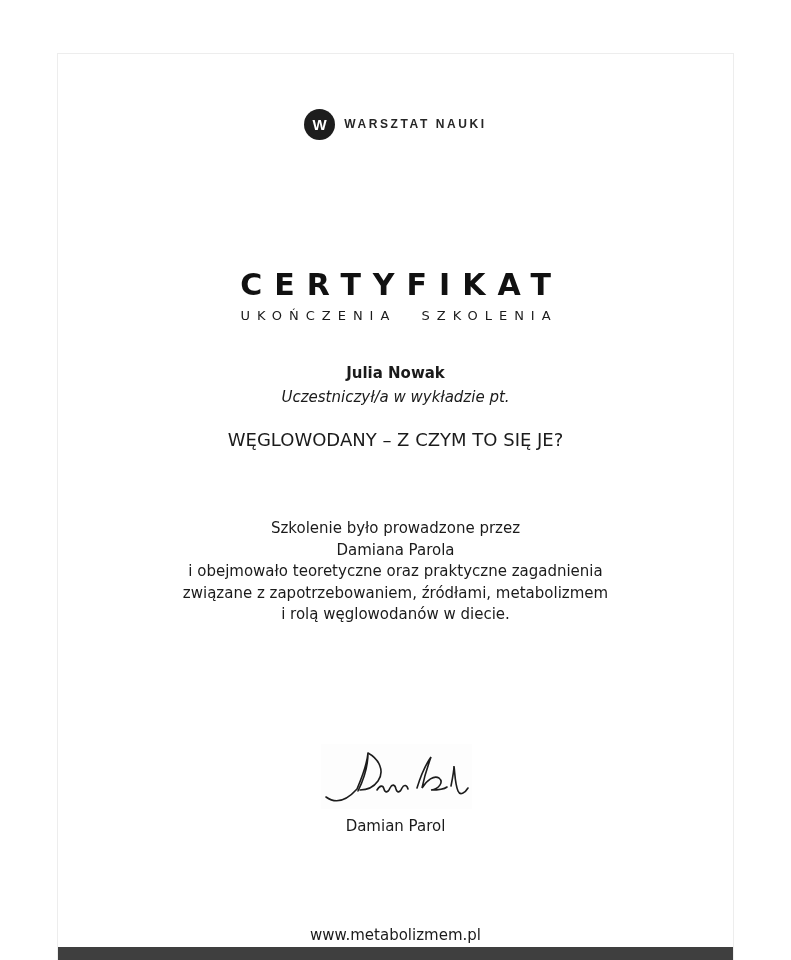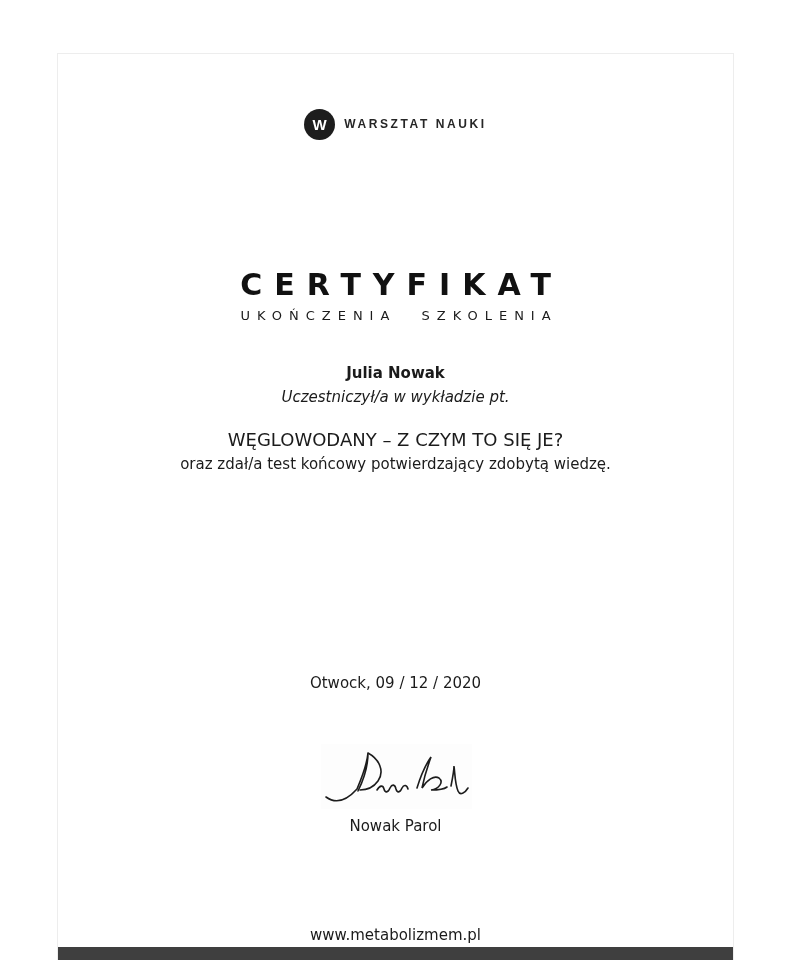--- a/index.html
+++ b/index.html
@@ -91,33 +91,38 @@
     <div class="logo-text">WARSZTAT NAUKI</div>
   </div>
 
   <div class="abs cert-title">CERTYFIKAT</div>
   <div class="abs cert-subtitle">UKOŃCZENIA SZKOLENIA</div>
 
   <div class="abs recipient">Julia Nowak</div>
   <div class="abs partic-line">Uczestniczył/a w wykładzie pt.</div>
 
   <div class="abs course-title">WĘGLOWODANY – Z CZYM TO SIĘ JE?</div>
-  <div class="abs exam-line">oraz zdał/a test końcowy potwierdzający zdobytą wiedzę.</div>
 
+  <div class="abs description">
+    <div>Szkolenie było prowadzone przez</div>
+    <div>Damiana Parola</div>
+    <div>i obejmowało teoretyczne oraz praktyczne zagadnienia</div>
+    <div>związane z zapotrzebowaniem, źródłami, metabolizmem</div>
+    <div>i rolą węglowodanów w diecie.</div>
+  </div>
 
-  <div class="abs place-date">Otwock, 09 / 12 / 2020</div>
 
   <div class="signature-box">
     <svg viewBox="0 0 151 65" fill="none" stroke="#1c1c1c" stroke-width="1.6" stroke-linecap="round">
       <path d="M5,53 C16,61 27,55 36,45 C42,31 46,19 47,9 C47,20 43,35 37,47"></path>
       <path d="M47,9 C58,15 64,27 57,37 C52,44 44,46 39,46"></path>
       <path d="M56,46 C59,41 62,41 63,45 C64,49 67,49 69,44 C71,40 74,40 75,45 C76,49 79,49 81,44 C83,40 86,41 87,45"></path>
       <path d="M96,44 C100,31 105,20 110,13 C106,24 103,34 101,44 C106,36 113,31 118,34 C123,38 118,45 110,46 C116,46 122,46 126,43"></path>
       <path d="M130,42 C132,32 133,26 133,22 C134,30 134,40 137,47 C139,52 144,49 147,44"></path>
     </svg>
   </div>
 
-  <div class="abs signer-name">Nowak Parol</div>
+  <div class="abs signer-name">Damian Parol</div>
 
   <div class="abs website">www.metabolizmem.pl</div>
 
   <div class="bottom-bar"></div>
 </div>
 
 </body></html>

